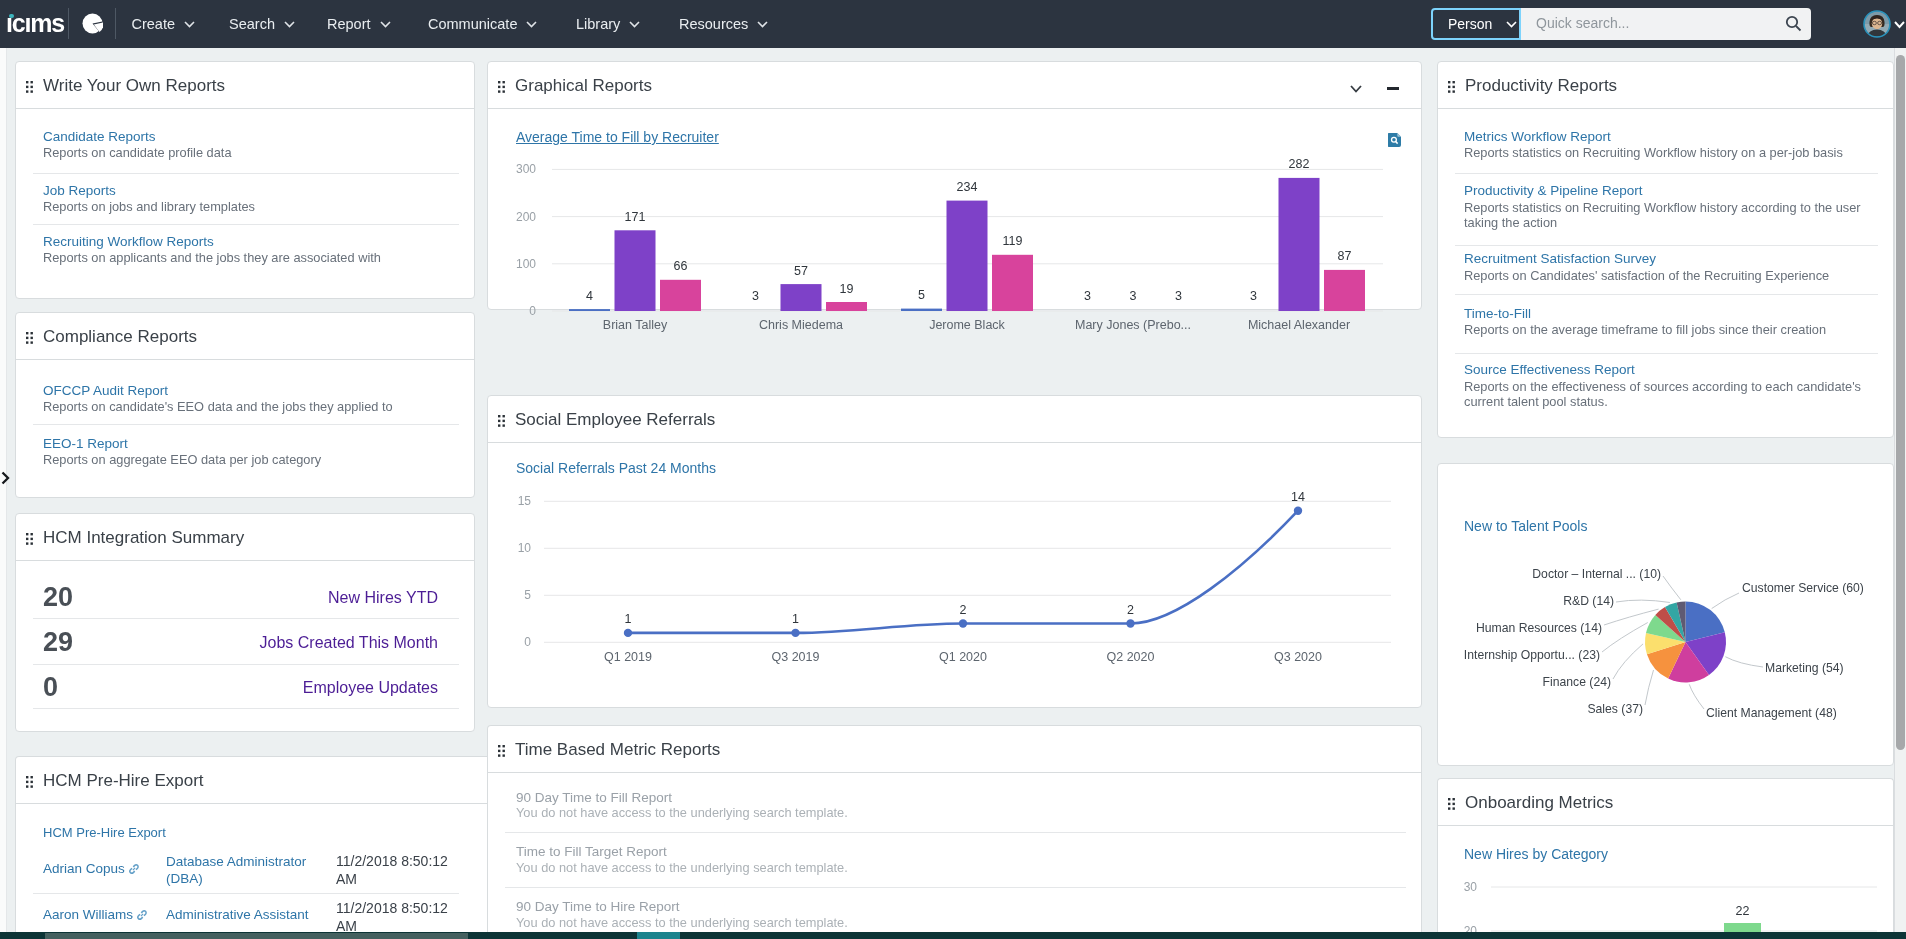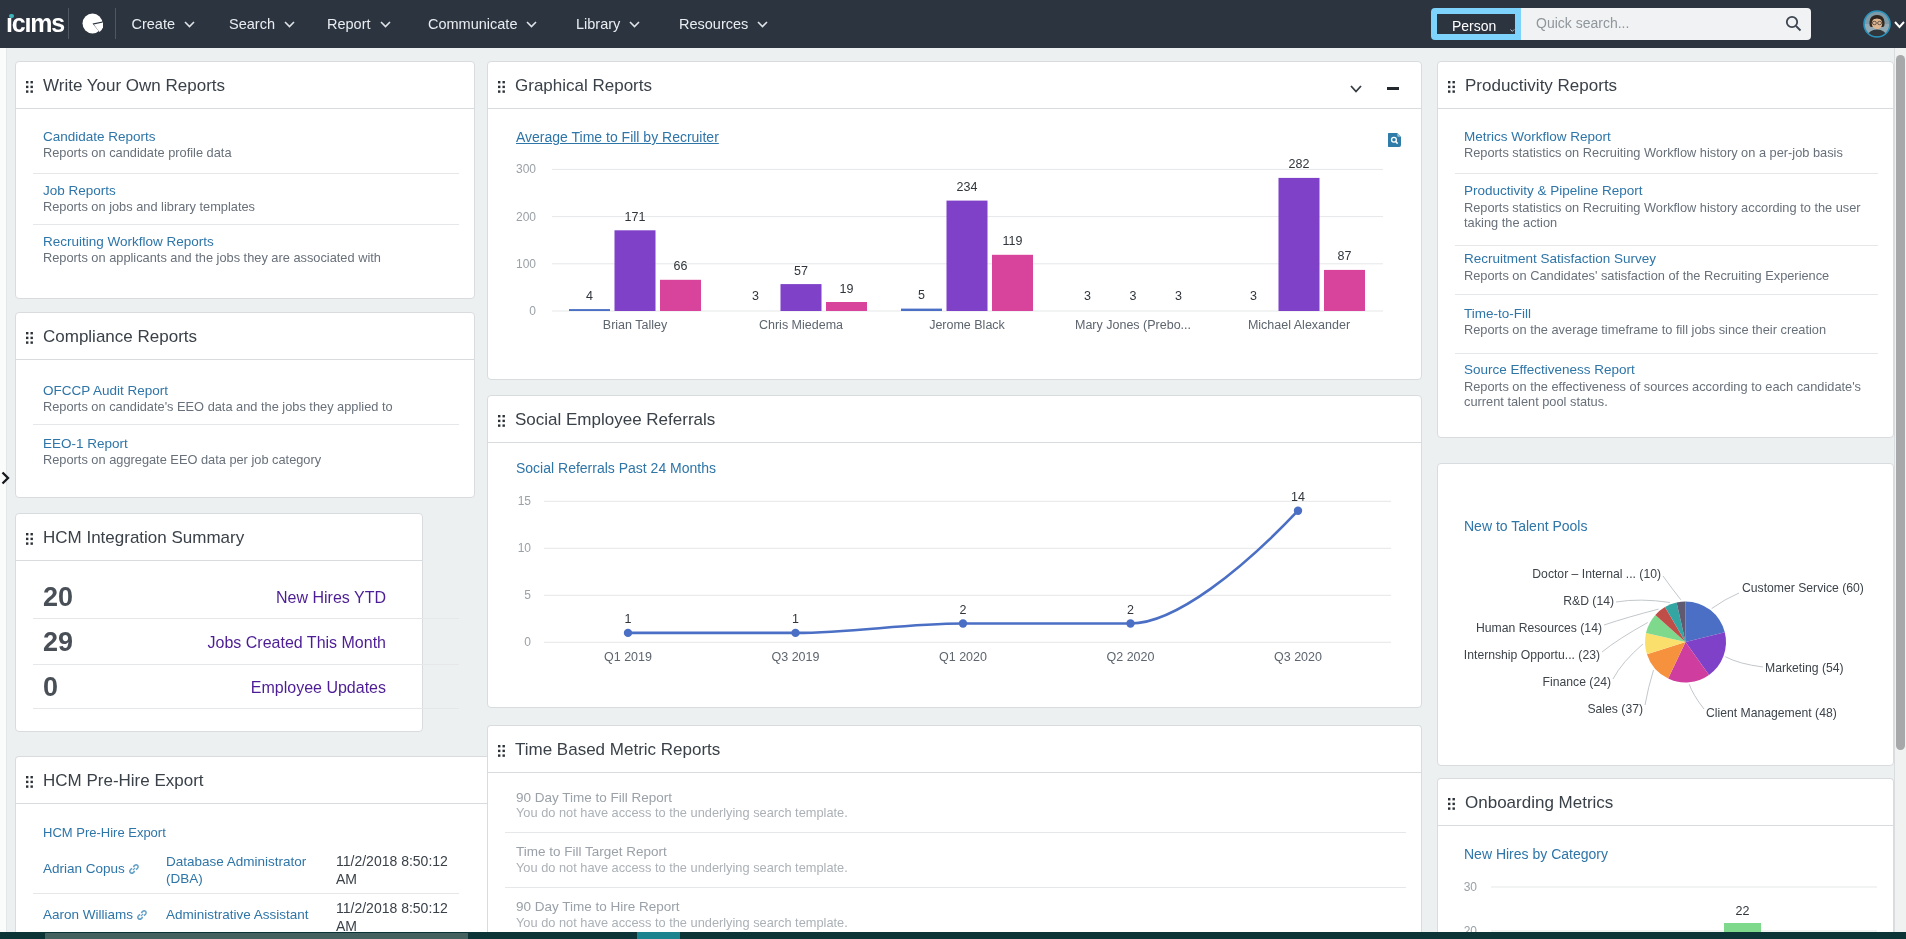--- a/index.html
+++ b/index.html
@@ -1,21 +1,21 @@
 <!DOCTYPE html>
 <html><head><meta charset="utf-8"><title>Dashboard</title>
 <style>
 *{margin:0;padding:0;box-sizing:border-box}
 html,body{width:1906px;height:939px;overflow:hidden;font-family:"Liberation Sans",sans-serif;background:#ecf0f1}
 #nav{position:absolute;left:0;top:0;width:1906px;height:48px;background:#2c3440}
 #logo{position:absolute;left:6px;top:9px;font-size:25px;font-weight:700;color:#fff;letter-spacing:-1.2px}
 #logodot{position:absolute;left:9px;top:13.5px;width:4.6px;height:4.6px;border-radius:50%;background:#3db5bd}
 .vsep{position:absolute;top:8px;width:1px;height:31px;background:#4e5864}
 .nitem{position:absolute;top:16px;font-size:14.5px;color:#e9edf0;display:flex;align-items:center}
-#personbtn{position:absolute;left:1431px;top:8px;width:90px;height:32px;border:6px solid #7dd3fc;border-radius:4px 0 0 4px;color:#fff;font-size:14px;display:flex;align-items:flex-end;padding-left:15px;background:#2c3440}
+#personbtn{position:absolute;left:1431px;top:8px;width:90px;height:32px;border:2px solid #7dd3fc;border-radius:4px 0 0 4px;color:#fff;font-size:14px;display:flex;align-items:center;padding-left:15px;background:#2c3440}
 #qsearch{position:absolute;left:1521px;top:8px;width:290px;height:32px;background:#f1f2f3;border-radius:0 4px 4px 0;font-size:14px;color:#8f969c;line-height:31px;padding-left:15px}
 #rail{position:absolute;left:0;top:48px;width:7px;height:884px;background:#fafbfb;border-right:1px solid #e4e7e9}
 #railbtn{position:absolute;left:1px;top:471px}
 .card{position:absolute;background:#fff;border:1px solid #d8dcde;border-radius:4px}
 .chead{position:absolute;left:0;top:0;right:0;height:47px;border-bottom:1px solid #d8dcde}
 .ctitle{position:absolute;left:27px;top:13.5px;font-size:17px;color:#3a4148}
 .hdl{position:absolute}
 .hicon{position:absolute}
 .hminus{position:absolute;right:22px;top:25px;width:12px;height:3px;background:#23282e}
 a{color:#2e75a8;text-decoration:none}
@@ -131,21 +131,21 @@
         <rect x="4.5" y="9.4" width="2.4" height="2.4" fill="#2b3137"></rect>
       </svg>
       <span class="ctitle">Compliance Reports</span>
     </div>
 <div class="litem" style="left:27px;top:70px"><a>OFCCP Audit Report</a></div>
     <div class="idesc" style="left:27px;top:86.3px">Reports on candidate's EEO data and the jobs they applied to</div>
     <div class="sep" style="left:17px;top:111px;width:426px"></div>
     <div class="litem" style="left:27px;top:123px"><a>EEO-1 Report</a></div>
     <div class="idesc" style="left:27px;top:139.3px">Reports on aggregate EEO data per job category</div>
   </div>
-<div class="card" style="left:15px;top:513px;width:408px;height:219px;">
+<div class="card" style="left:15px;top:513px;width:460px;height:219px;">
 <div class="chead">
       <svg class="hdl" style="left:10px;top:19px" width="8" height="13" viewBox="0 0 8 13">
         <rect x="0.0" y="0.0" width="2.4" height="2.4" fill="#2b3137"></rect>
         <rect x="4.5" y="0.0" width="2.4" height="2.4" fill="#2b3137"></rect>
         <rect x="0.0" y="4.7" width="2.4" height="2.4" fill="#2b3137"></rect>
         <rect x="4.5" y="4.7" width="2.4" height="2.4" fill="#2b3137"></rect>
         <rect x="0.0" y="9.4" width="2.4" height="2.4" fill="#2b3137"></rect>
         <rect x="4.5" y="9.4" width="2.4" height="2.4" fill="#2b3137"></rect>
       </svg>
       <span class="ctitle">HCM Integration Summary</span>
@@ -187,21 +187,21 @@
         <g fill="none" stroke="#64a0c8" stroke-width="2">
           <path d="M6.5 9.5 L9.5 6.5" stroke-width="1.6"></path>
           <path d="M7 5.2 L9 3.2 a2.6 2.6 0 0 1 3.7 3.7 L10.7 8.9"></path>
           <path d="M9 10.8 L7 12.8 a2.6 2.6 0 0 1 -3.7 -3.7 L5.3 7.1"></path>
         </g>
       </svg></div>
     <div class="litem" style="left:150px;top:150px;width:170px"><a>Administrative Assistant</a></div>
     <div class="dcell" style="left:320px;top:142px;width:115px">11/2/2018 8:50:12 AM</div>
     <div class="sep" style="left:17px;top:183px;width:426px"></div>
   </div>
-<div class="card" style="left:487px;top:61px;width:935px;height:319px;">
+<div class="card" style="left:487px;top:61px;width:935px;height:249px;">
 <div class="chead">
       <svg class="hdl" style="left:10px;top:19px" width="8" height="13" viewBox="0 0 8 13">
         <rect x="0.0" y="0.0" width="2.4" height="2.4" fill="#2b3137"></rect>
         <rect x="4.5" y="0.0" width="2.4" height="2.4" fill="#2b3137"></rect>
         <rect x="0.0" y="4.7" width="2.4" height="2.4" fill="#2b3137"></rect>
         <rect x="4.5" y="4.7" width="2.4" height="2.4" fill="#2b3137"></rect>
         <rect x="0.0" y="9.4" width="2.4" height="2.4" fill="#2b3137"></rect>
         <rect x="4.5" y="9.4" width="2.4" height="2.4" fill="#2b3137"></rect>
       </svg>
       <span class="ctitle">Graphical Reports</span>

